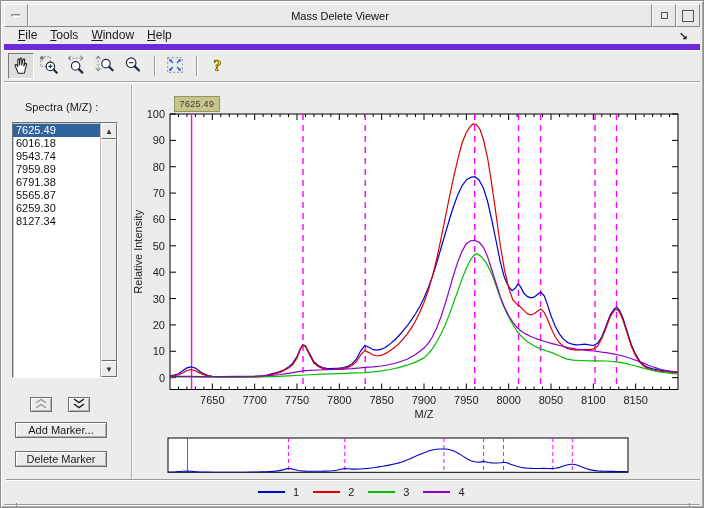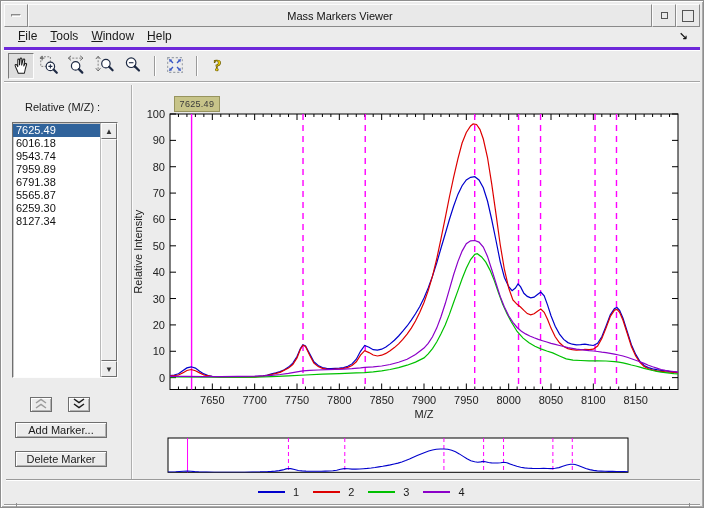--- a/index.html
+++ b/index.html
@@ -15,22 +15,22 @@
     box-shadow:inset 1px 1px 0 #FFFFFF, inset -1px -1px 0 #B2B2B2;}
   .seg{background:#E9E9E9;border:1px solid;border-color:#FBFBFB #8A8A8A #8A8A8A #FBFBFB;}
   
   .titlebar{position:absolute;left:3px;top:3px;right:3px;height:23px;display:flex;}
   .tb-btn{width:24px;height:23px;display:flex;align-items:center;justify-content:center;cursor:default;}
   .tb-title{flex:1;display:flex;align-items:center;justify-content:center;font-size:11px;color:#111;}
   .dash-glyph{width:10px;height:3px;background:#CFCFCF;border:1px solid;border-color:#8A8A8A #FDFDFD #FDFDFD #8A8A8A;}
   .min-glyph{width:7px;height:7px;border:1px solid #555;}
   .max-glyph{width:12px;height:12px;border:1px solid #555;}
   
-  .menubar{position:absolute;left:3px;top:26px;right:3px;height:23px;display:flex;align-items:flex-start;
-    border-bottom:3px solid #6d28d9;box-shadow:0 1px 0 #FFFFFF;padding-left:8px;font-size:12px;}
+  .menubar{position:absolute;left:3px;top:26px;right:3px;height:23px;display:flex;align-items:flex-end;
+    border-bottom:6px solid #6d28d9;box-shadow:0 1px 0 #FFFFFF;padding-left:8px;font-size:12px;}
   .menu-item{padding:2px 6px;margin-right:1px;}
   .menu-item .accel{text-decoration:underline;}
   .menu-arrow{position:absolute;right:12px;top:3px;font-size:11px;font-weight:bold;color:#111;}
   
   .toolbar{position:absolute;left:3px;top:50px;right:3px;height:31px;display:flex;align-items:center;
     border-bottom:1px solid #A5A5A5;box-shadow:0 1px 0 #FFFFFF;padding-left:4px;}
   .tbtn{width:26px;height:26px;display:flex;align-items:center;justify-content:center;border:1px solid transparent;margin-right:2px;}
   .tbtn.active{border-color:#7A7A7A #FDFDFD #FDFDFD #7A7A7A;background:#DEDEDE;}
   .tsep{width:2px;height:20px;border-left:1px solid #9A9A9A;border-right:1px solid #FFFFFF;margin:0 6px;}
   
@@ -268,21 +268,21 @@
       <line x1="571.2940000000001" y1="437" x2="571.2940000000001" y2="471.3" stroke="#FF00FF" stroke-width="1" stroke-dasharray="4,3"></line>
       <polyline points="167.0,471.1 170.8,471.0 174.7,470.8 178.5,470.5 182.3,470.2 186.2,470.0 190.0,470.2 193.8,470.6 197.7,470.9 201.5,471.1 205.3,471.1 213.0,471.2 220.7,471.2 228.3,471.2 236.0,471.2 243.7,471.2 251.3,471.1 255.2,471.0 259.0,470.9 262.8,470.7 266.7,470.6 270.5,470.4 274.3,470.1 278.2,469.6 282.0,468.9 285.1,467.9 287.4,467.5 289.7,467.6 293.5,468.5 297.3,469.5 301.2,469.9 305.0,470.1 308.8,470.2 312.7,470.3 316.5,470.2 320.3,470.2 324.2,470.1 328.0,470.0 331.8,469.7 335.7,469.2 339.5,468.2 343.3,467.6 347.2,467.8 351.0,468.1 354.8,468.1 358.7,468.0 362.5,467.7 366.3,467.4 370.2,467.0 374.0,466.5 377.8,465.9 381.7,465.3 385.5,464.6 389.3,463.9 393.2,463.0 397.0,462.1 400.8,460.9 404.7,459.5 408.5,458.0 412.3,456.3 416.2,454.6 420.0,452.9 423.8,451.4 427.7,450.0 431.5,449.0 435.3,448.3 439.2,448.0 443.0,448.0 446.8,448.3 450.7,449.3 454.5,450.8 458.3,452.9 462.2,455.4 466.0,457.8 469.8,459.7 473.7,460.7 476.7,461.2 479.8,460.9 482.1,460.4 484.4,460.7 487.5,461.5 490.5,461.9 493.6,462.0 496.7,462.0 499.7,461.7 502.8,461.3 505.9,461.8 508.9,462.9 512.0,464.1 515.8,465.3 519.7,466.2 523.5,466.9 527.3,467.2 531.2,467.4 535.0,467.5 538.8,467.5 542.7,467.4 546.5,467.5 550.3,467.6 554.2,467.3 558.0,466.6 561.8,465.3 565.7,464.0 569.5,463.3 571.8,463.2 574.1,463.5 577.2,464.4 581.0,465.9 584.8,467.5 588.7,468.6 592.5,469.4 596.3,469.9 600.2,470.1 604.0,470.3 607.8,470.4 611.7,470.4 615.5,470.5 619.3,470.6 623.2,470.6 627.0,470.7" fill="none" stroke="#0000CC" stroke-width="1.1" clip-path="url(#ovClip)"></polyline>
     </svg>
 
   <div class="widgets">
 
     <div class="titlebar">
       <div class="tb-btn seg">
         <span class="dash-glyph"></span>
       </div>
-      <div class="tb-title seg">Mass Markers Viewer</div>
+      <div class="tb-title seg">Mass Delete Viewer</div>
       <div class="tb-btn seg">
         <span class="min-glyph"></span>
       </div>
       <div class="tb-btn seg">
         <span class="max-glyph"></span>
       </div>
     </div>
 
     <div class="menubar">
       <span id="menu-items" style="display:flex;">
@@ -343,21 +343,21 @@
             </svg></span>
         </div>
         <div class="tsep"></div>
         <div class="tbtn">
           <span><svg viewBox="0 0 24 24" width="22" height="22">
               <text x="12.5" y="18.5" text-anchor="middle" font-size="18" font-weight="bold" font-family="Liberation Serif, DejaVu Serif, serif" fill="#F5D400" stroke="#6A5A00" stroke-width="0.8">?</text>
             </svg></span>
         </div>
       </div>
 
-    <div class="markers-label">Relative (M/Z) :</div>
+    <div class="markers-label">Spectra (M/Z) :</div>
 
     <div class="listbox">
       <div class="list-items" id="marker-list">
           <div class="list-item selected">7625.49</div>
           <div class="list-item">6016.18</div>
           <div class="list-item">9543.74</div>
           <div class="list-item">7959.89</div>
           <div class="list-item">6791.38</div>
           <div class="list-item">5565.87</div>
           <div class="list-item">6259.30</div>

